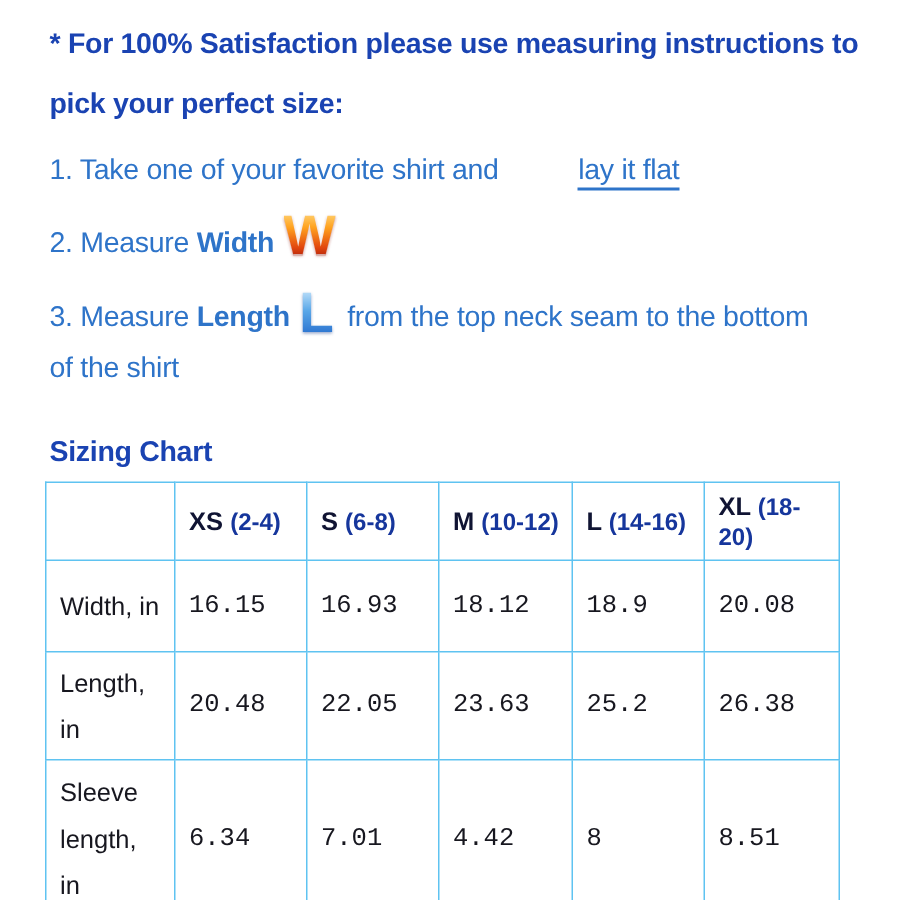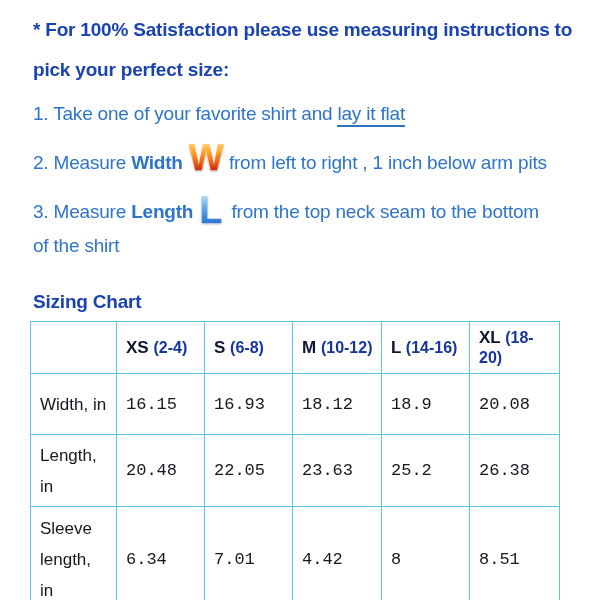--- a/index.html
+++ b/index.html
@@ -18,21 +18,21 @@
   }
 
   .step {
     margin:0; color:#2e74c9;
     font-size:19px; line-height:34px;
     letter-spacing:-0.2px;
   }
   .step-1 { margin-top:7px; }
   .step-2 { margin-top:15px; width:560px; }
   .step-3 { margin-top:15px; width:522px; }
-  .underlined { border-bottom:2px solid #2e74c9; padding-bottom:1px; }
+  .underlined { border-bottom:2px solid #2e74c9; padding-bottom:1px;margin-left:48px; }
   .kw { font-weight:bold; }
 
   .icon-holder { display:inline-block; position:relative; height:1px; vertical-align:baseline; }
   .holder-w { width:36px; }
   .holder-l { width:28px; }
   .glyph {
     position:absolute; left:1px;
     font-weight:bold; line-height:36px;
     -webkit-background-clip:text; background-clip:text; color:transparent;
   }
@@ -76,21 +76,21 @@
 </style>
 </head>
 <body>
 
 <div class="page">
 
   <p class="intro">* For 100% Satisfaction please use measuring instructions to pick your perfect size:</p>
 
   <p class="step step-1"><span>1. Take one of your favorite shirt and </span><span class="underlined">lay it flat</span></p>
 
-  <p class="step step-2"><span>2. Measure </span><span class="kw">Width</span> <span class="icon-holder holder-w"><span class="glyph glyph-w">W</span></span><span> from left to right , 1 inch below arm pits</span></p>
+  <p class="step step-2"><span>2. Measure </span><span class="kw">Width</span> <span class="icon-holder holder-w"><span class="glyph glyph-w">W</span></span></p>
 
   <p class="step step-3"><span>3. Measure </span><span class="kw">Length</span> <span class="icon-holder holder-l"><span class="glyph glyph-l">L</span></span><span> from the top neck seam to the bottom of the shirt</span></p>
 
   <p class="chart-title">Sizing Chart</p>
 
   <table class="sizing">
     <colgroup>
       <col style="width:86px">
       <col style="width:88px">
       <col style="width:88px">

